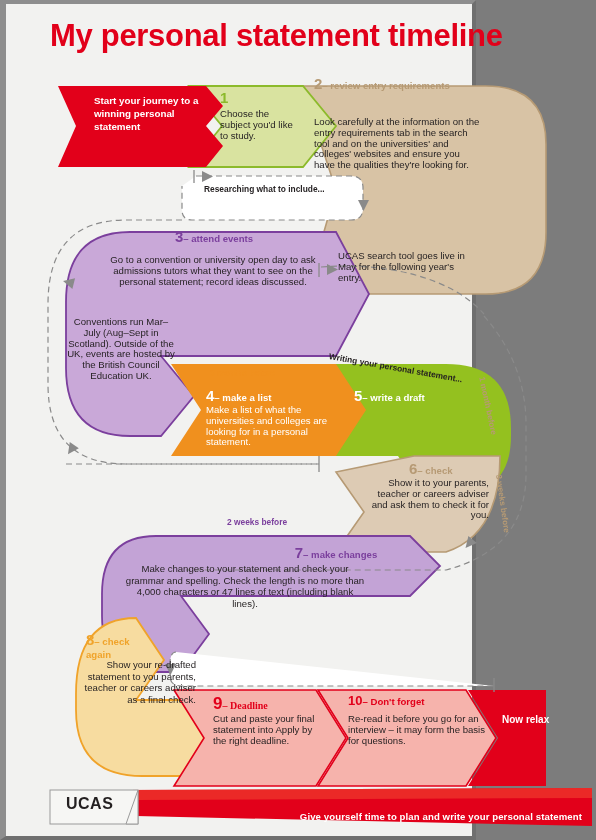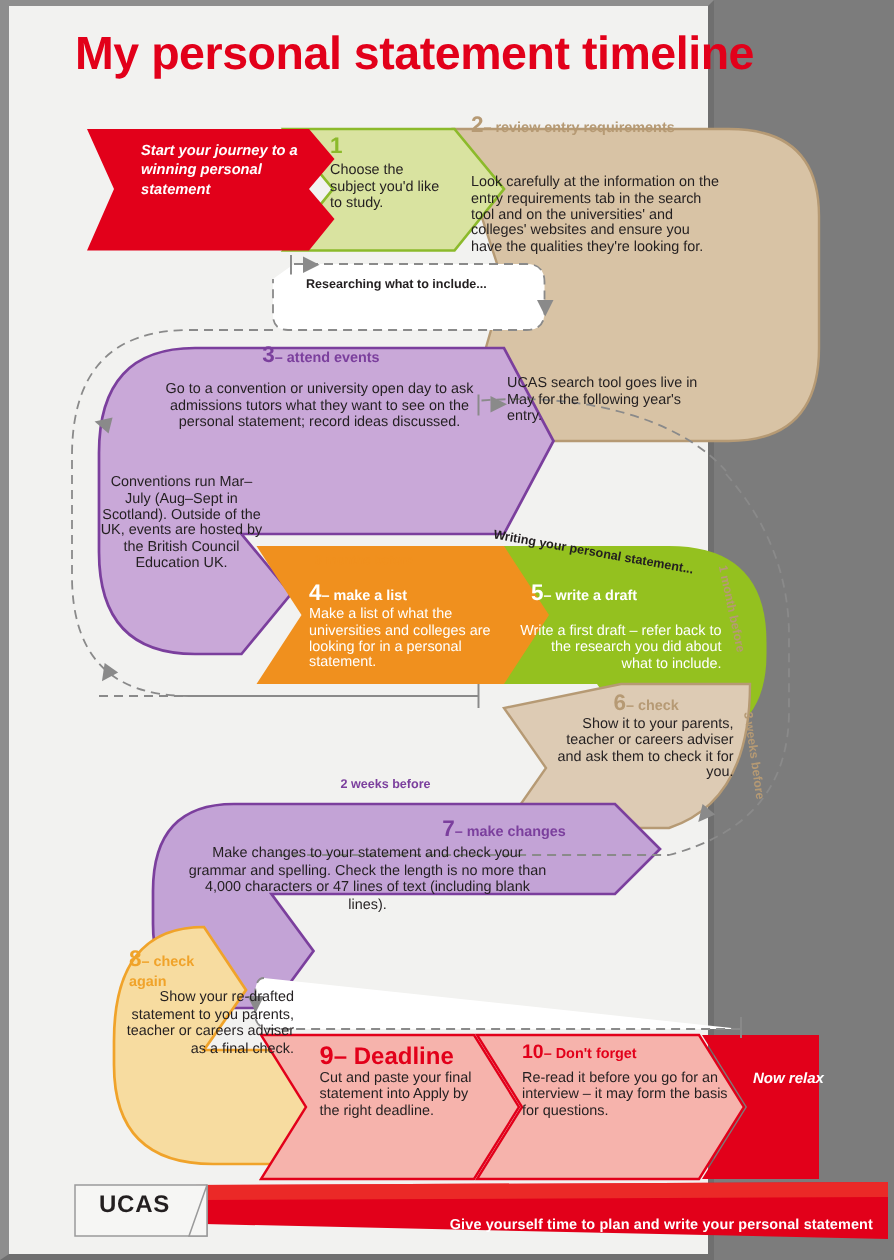--- a/index.html
+++ b/index.html
@@ -34,21 +34,21 @@
   
   .h-green .num,.h-green .sub{color:#8cba2b;}
   .h-tan .num,.h-tan .sub{color:#b69a74;}
   .h-purple .num,.h-purple .sub{color:#7b3f9d;}
   .h-orange .num,.h-orange .sub{color:#ffffff;}
   .h-lgreen .num,.h-lgreen .sub{color:#ffffff;}
   .h-check .num,.h-check .sub{color:#b69a74;}
   .h-amber .num,.h-amber .sub{color:#f0a32a;}
   .h-red .num,.h-red .sub{color:#e2001a;}
 
-  .white{color:#ffffff;font-style:italic;}
+  .white{color:#ffffff;}
   .ctr{text-align:center;}
   .right{text-align:right;}
 
   .tag{position:absolute;font-size:8.4px;font-weight:bold;}
   .tag-orange{color:#f0901e;}
   .tag-purple{color:#7b3f9d;}
   .tag-dark{color:#231f20;}
 
   .vert{
     position:absolute;font-size:8.2px;font-weight:bold;color:#b69a74;
@@ -144,39 +144,38 @@
     <div class="txt ctr" style="left:60px;top:313px;width:110px;">Conventions run Mar–July (Aug–Sept in Scotland). Outside of the UK, events are hosted by the British Council Education UK.</div>
 
     <div class="txt h-orange" style="left:200px;top:384px;width:150px;">
       <span class="num">4</span><span class="sub">– make a list</span>
     </div>
     <div class="txt" style="left:200px;top:401px;width:135px;color:#ffffff;">Make a list of what the universities and colleges are looking for in a personal statement.</div>
 
     <div class="txt h-lgreen" style="left:348px;top:384px;width:115px;">
       <span class="num">5</span><span class="sub">– write a draft</span>
     </div>
-    <div class="txt right" style="left:340px;top:412px;width:135px;color:#ffffff;">Write a first draft – refer back to the research you did about what to include.</div>
 
     <div class="txt h-check" style="left:403px;top:457px;width:110px;">
       <span class="num">6</span><span class="sub">– check</span>
     </div>
     <div class="txt right" style="left:358px;top:474px;width:125px;">Show it to your parents, teacher or careers adviser and ask them to check it for you.</div>
 
     <div class="txt h-purple ctr" style="left:180px;top:541px;width:300px;">
       <span class="num">7</span><span class="sub">– make changes</span>
     </div>
     <div class="txt ctr" style="left:118px;top:559px;width:242px;line-height:1.22;">Make changes to your statement and check your grammar and spelling. Check the length is no more than 4,000 characters or 47 lines of text (including blank lines).</div>
 
     <div class="txt h-amber" style="left:80px;top:627px;width:70px;line-height:1.18;">
       <span class="num">8</span><span class="sub">– check again</span>
     </div>
     <div class="txt right" style="left:72px;top:655px;width:118px;line-height:1.22;">Show your re-drafted statement to you parents, teacher or careers adviser as a final check.</div>
 
     <div class="txt h-red" style="left:207px;top:690px;width:130px;">
-      <span class="num" style="font-size:17px;">9</span><span class="sub" style="font-size:16px;">– Deadline</span>
+      <span class="num" style="font-size:17px;">9</span><span class="sub" style="font-size:10px;font-family:Liberation Serif, serif;">– Deadline</span>
     </div>
     <div class="txt" style="left:207px;top:710px;width:105px;">Cut and paste your final statement into Apply by the right deadline.</div>
 
     <div class="txt h-red" style="left:342px;top:690px;width:150px;">
       <span class="num" style="font-size:13px;">10</span><span class="sub">– Don't forget</span>
     </div>
     <div class="txt" style="left:342px;top:710px;width:145px;">Re-read it before you go for an interview – it may form the basis for questions.</div>
 
     <div class="txt white" style="left:496px;top:710px;width:48px;font-weight:bold;font-size:10px;line-height:1.25;">Now relax</div>
 

